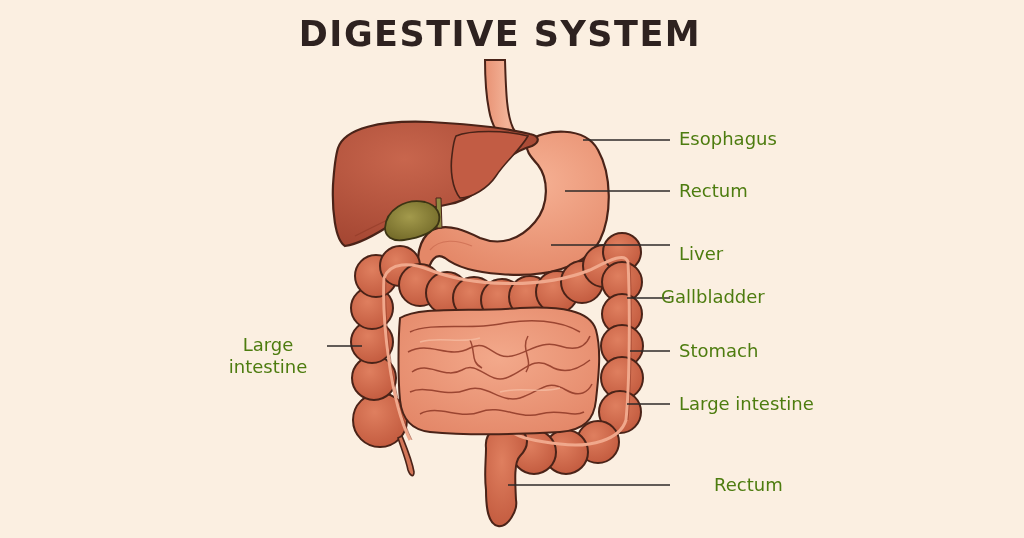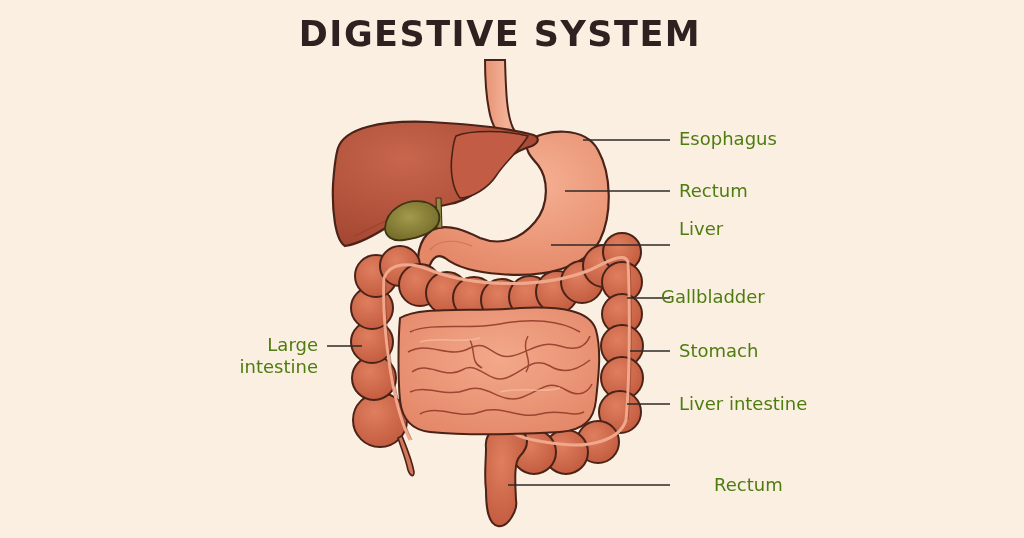--- a/index.html
+++ b/index.html
@@ -13,21 +13,21 @@
       position: absolute; left: 0; top: 12px; width: 1000px;
       text-align: center; font-family: "DejaVu Sans", sans-serif;
       font-weight: bold; font-size: 35px; letter-spacing: 1.5px;
       color: #2e2220; margin: 0; line-height: 44px;
     }
     .illus { position: absolute; left: 0; top: 0; }
     .label {
       position: absolute; font-family: "DejaVu Sans", sans-serif;
       font-size: 18px; color: #4d7c0f; white-space: nowrap; line-height: 22px;
     }
-    .label.left { text-align: right; }
+    .label.left { text-align: center; }
   </style>
 </head>
 <body>
 
 <h1 class="title">DIGESTIVE SYSTEM</h1>
 
 <svg class="illus" width="1024" height="538" viewBox="0 0 1024 538" xmlns="http://www.w3.org/2000/svg">
   <defs>
     <radialGradient id="gLiver" cx="35%" cy="30%" r="75%">
       <stop offset="0%" stop-color="#c8664d"></stop>
@@ -144,22 +144,22 @@
     <line x1="627" y1="298" x2="670" y2="298"></line>
     <line x1="630" y1="351" x2="670" y2="351"></line>
     <line x1="627" y1="404" x2="670" y2="404"></line>
     <line x1="508" y1="485" x2="670" y2="485"></line>
     <line x1="327" y1="346" x2="362" y2="346"></line>
   </g>
 </svg>
 
 <div class="label" style="left:679px; top:128px;">Esophagus</div>
 <div class="label" style="left:679px; top:180px;">Rectum</div>
-<div class="label" style="left:679px; top:218px;">Liver</div>
+<div class="label" style="left:679px; top:243px;">Liver</div>
 <div class="label" style="left:661px; top:286px;">Gallbladder</div>
 <div class="label" style="left:679px; top:340px;">Stomach</div>
-<div class="label" style="left:679px; top:393px;">Liver intestine</div>
+<div class="label" style="left:679px; top:393px;">Large intestine</div>
 <div class="label" style="left:714px; top:474px;">Rectum</div>
 
 <div class="label left" style="left:218px; top:334px; width:100px;">
   <div>Large</div>
   <div>intestine</div>
 </div>
 
 </body></html>

